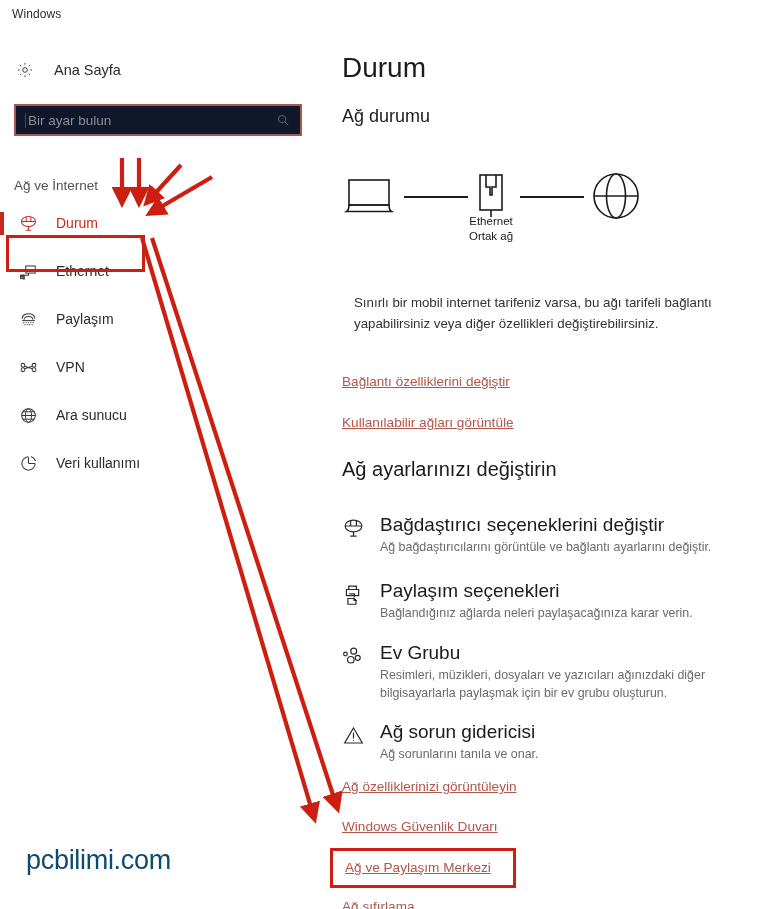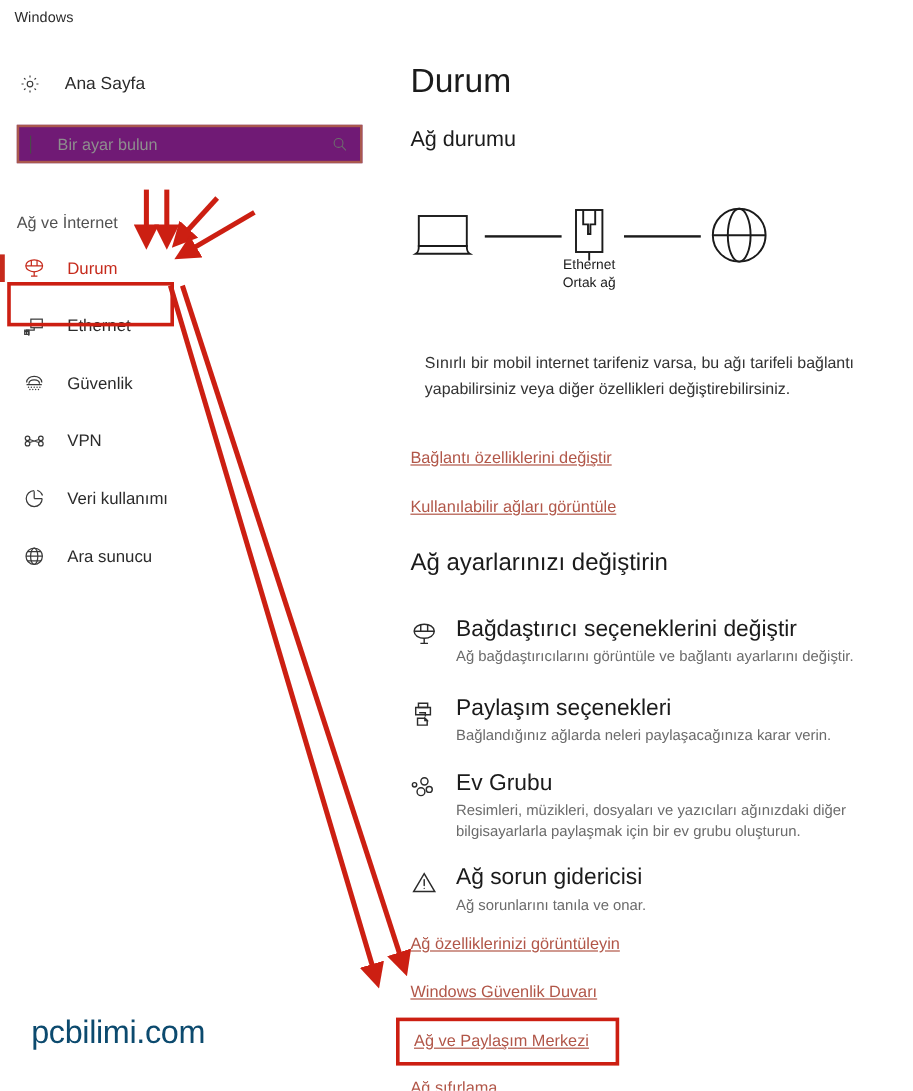--- a/index.html
+++ b/index.html
@@ -22,22 +22,22 @@
 
   
   .sidebar { position: absolute; left: 0; top: 30px; width: 330px; height: 879px; }
 
   .home-row { position: absolute; left: 14px; top: 28px; display: flex; align-items: center; height: 24px; }
   .home-icon { width: 22px; height: 22px; display:flex; align-items:center; justify-content:center; color:#3a3a3a; }
   .home-label { margin-left: 18px; font-size: 14.5px; color: #2b2b2b; }
 
   .search-box {
     position: absolute; left: 14px; top: 74px; width: 288px; height: 32px;
-    border: 2px solid #a9584e; background: #701a75;
-    display: flex; align-items: center; gap: 20px;
+    border: 2px solid #a9584e; background: #0f172a;
+    display: flex; align-items: center;
   }
   .search-caret {
     width: 1px; height: 15px; background: #4a4a4a; margin-left: 9px;
   }
   .search-ph { font-size: 13.5px; color: #8e8e8e; margin-left: 2px; flex: 1; }
   .search-ico { margin-right: 10px; color: #6d6d6d; display:flex; align-items:center; }
 
   .section-head {
     position: absolute; left: 14px; top: 148px;
     font-size: 13.5px; color: #515151;
@@ -167,56 +167,56 @@
 
       <div class="nav-item">
         <span class="nav-ico">
           <svg width="19" height="19" viewBox="0 0 24 24" fill="none" stroke="currentColor" stroke-width="1.3">
             <path d="M4 11c0-4 3.6-6.4 8-6.4S20 7 20 11"></path>
             <path d="M6.4 12.4c0-2.6 2.4-4.2 5.6-4.2s5.6 1.6 5.6 4.2"></path>
             <path d="M4 13.4h16"></path>
             <path d="M6 16h.01M9 16h.01M12 16h.01M15 16h.01M18 16h.01M7.5 18.5h.01M10.5 18.5h.01M13.5 18.5h.01M16.5 18.5h.01" stroke-linecap="round" stroke-width="1.5"></path>
           </svg>
         </span>
-        <span class="nav-lbl">Güvenlik</span>
+        <span class="nav-lbl">Paylaşım</span>
       </div>
 
       <div class="nav-item">
         <span class="nav-ico">
           <svg width="19" height="19" viewBox="0 0 24 24" fill="none" stroke="currentColor" stroke-width="1.3">
             <circle cx="5" cy="9.2" r="2.4"></circle>
               <circle cx="5" cy="14.8" r="2.4"></circle>
             <circle cx="19" cy="9.2" r="2.4"></circle>
               <circle cx="19" cy="14.8" r="2.4"></circle>
             <path d="M7.2 10.4L16.8 13.6M7.2 13.6L16.8 10.4"></path>
           </svg>
         </span>
         <span class="nav-lbl">VPN</span>
       </div>
 
       <div class="nav-item">
         <span class="nav-ico">
           <svg width="19" height="19" viewBox="0 0 24 24" fill="none" stroke="currentColor" stroke-width="1.3">
+            <circle cx="12" cy="12" r="8.6"></circle>
+            <ellipse cx="12" cy="12" rx="3.8" ry="8.6"></ellipse>
+            <path d="M3.4 12h17.2M4.6 7.2h14.8M4.6 16.8h14.8"></path>
+          </svg>
+        </span>
+        <span class="nav-lbl">Ara sunucu</span>
+      </div>
+
+      <div class="nav-item">
+        <span class="nav-ico">
+          <svg width="19" height="19" viewBox="0 0 24 24" fill="none" stroke="currentColor" stroke-width="1.3">
             <path d="M12 3.6A8.4 8.4 0 1 0 20.4 12"></path>
             <path d="M12 12V4.2M12 12h8.2"></path>
             <path d="M15.2 3.2a9 9 0 0 1 5.6 5.6"></path>
           </svg>
         </span>
         <span class="nav-lbl">Veri kullanımı</span>
-      </div>
-
-      <div class="nav-item">
-        <span class="nav-ico">
-          <svg width="19" height="19" viewBox="0 0 24 24" fill="none" stroke="currentColor" stroke-width="1.3">
-            <circle cx="12" cy="12" r="8.6"></circle>
-            <ellipse cx="12" cy="12" rx="3.8" ry="8.6"></ellipse>
-            <path d="M3.4 12h17.2M4.6 7.2h14.8M4.6 16.8h14.8"></path>
-          </svg>
-        </span>
-        <span class="nav-lbl">Ara sunucu</span>
       </div>
 
     </div>
 
     <div class="hl-durum"></div>
   </div>
 
   <div class="main">
 
     <div class="page-title">Durum</div>

